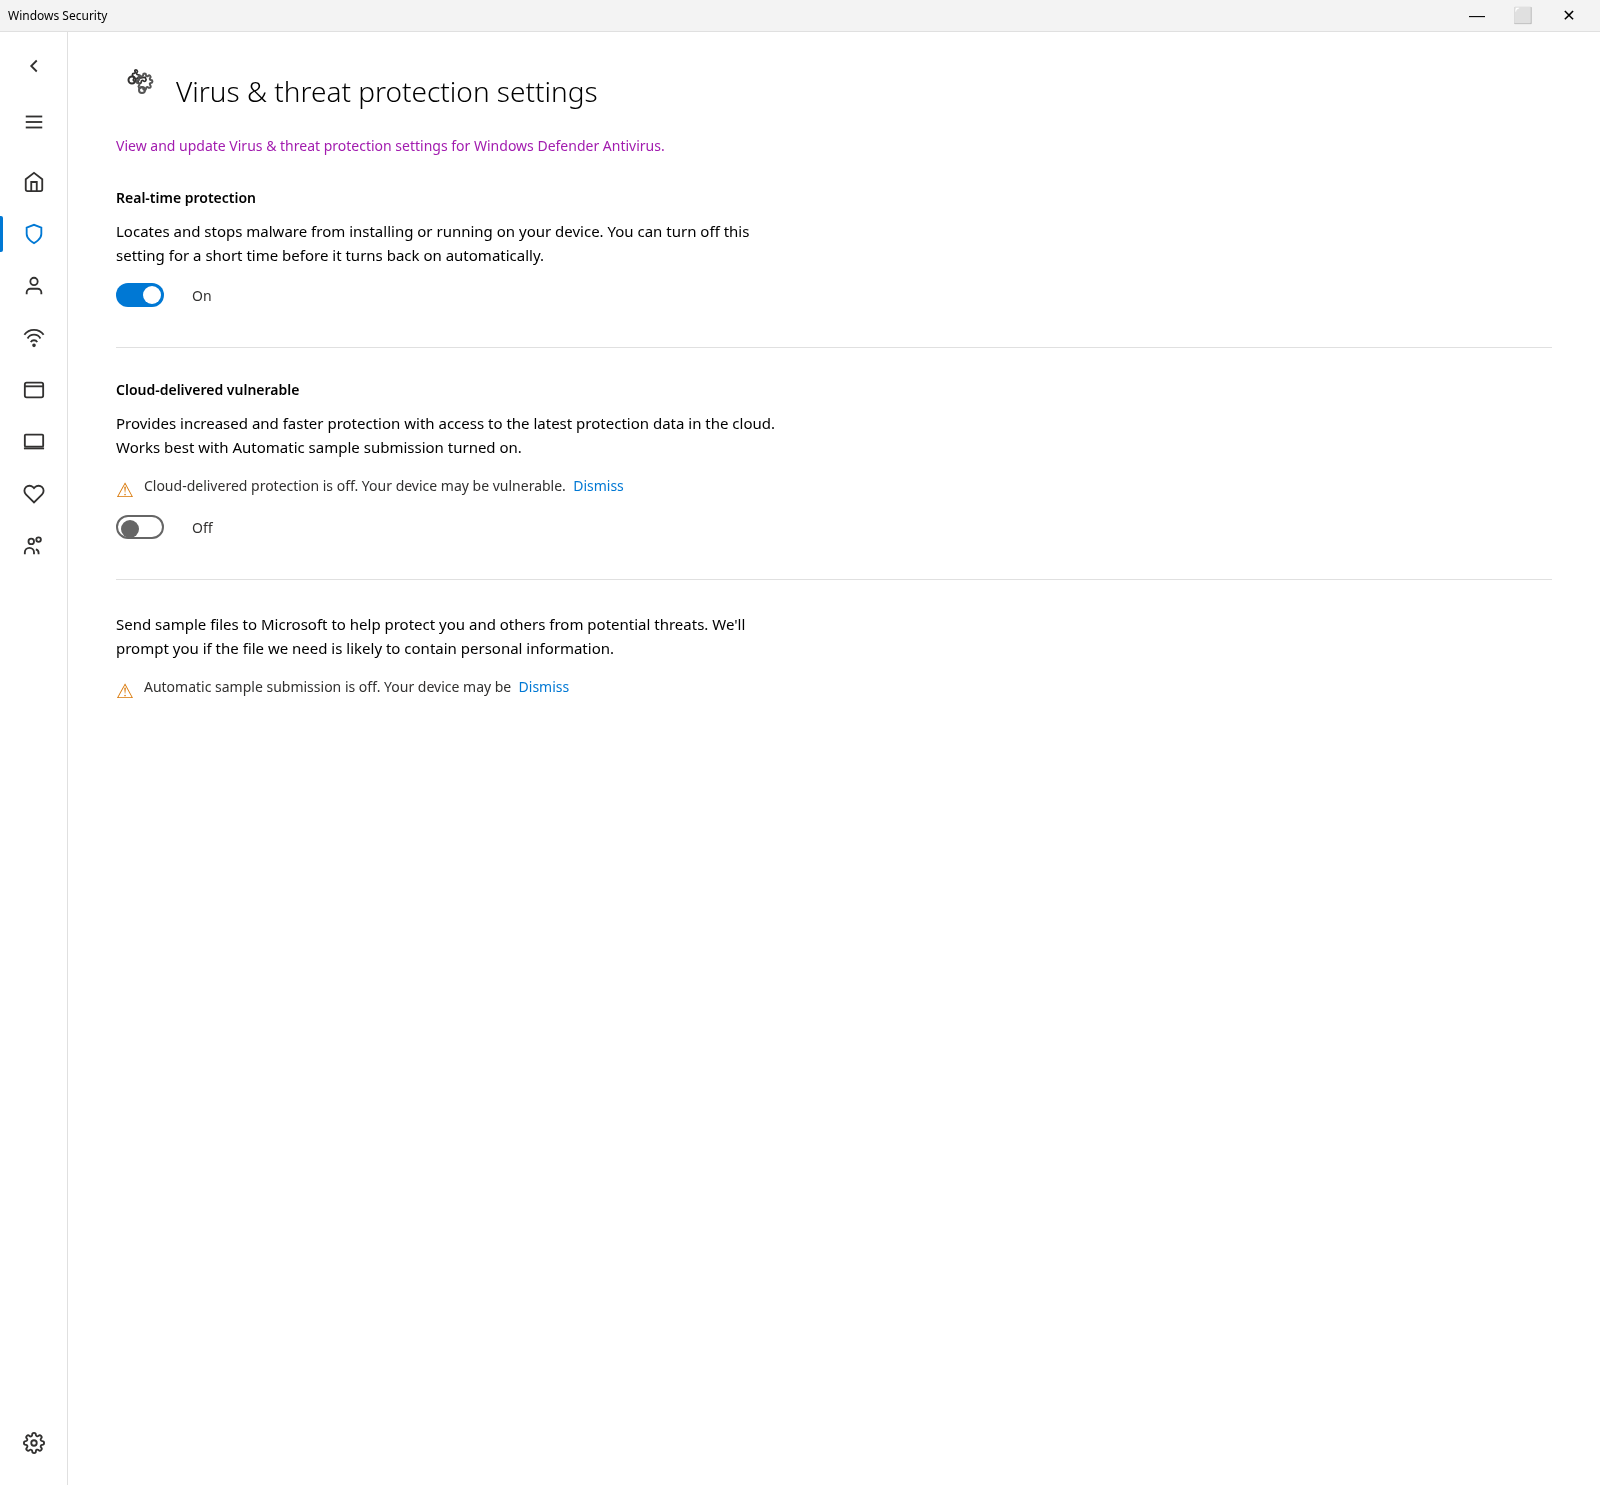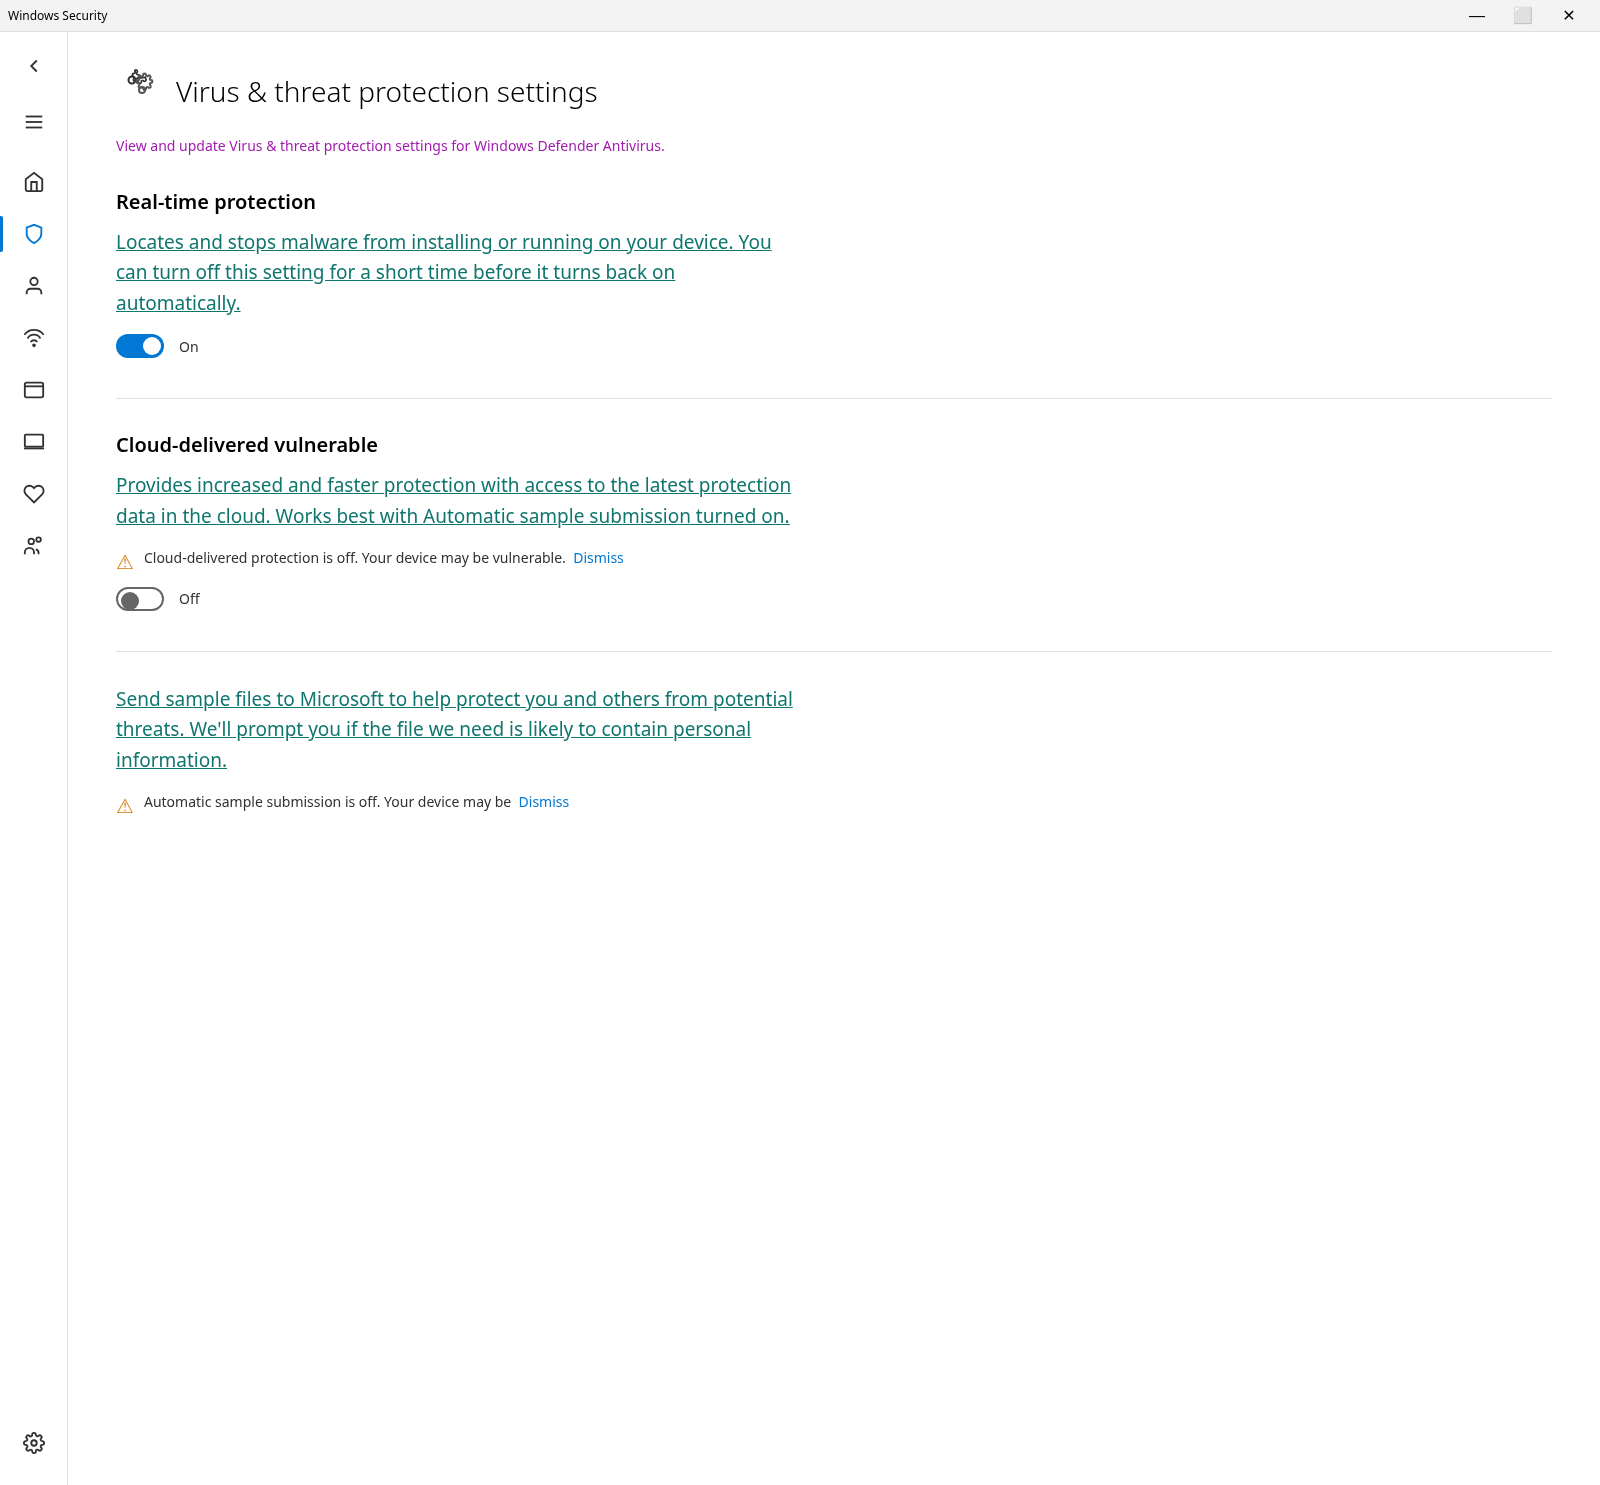--- a/index.html
+++ b/index.html
@@ -130,39 +130,38 @@
       line-height: 1.5;
       max-width: 680px;
       margin-bottom: 32px;
     }
 
     
     .section {
       margin-bottom: 40px;
     }
     .section-title {
-      font-size: 20px;
+      font-size: 14px;
       font-weight: 600;
       color: #000;
       margin-bottom: 12px;
     }
     .section-desc {
-      font-size: 19px;
-      color: #0f766e;
+      font-size: 15px;
+      color: #000000;
       line-height: 1.6;
       max-width: 680px;
       margin-bottom: 16px;
-      text-decoration: underline;
     }
 
     
     .toggle-row {
       display: flex;
       align-items: center;
-      gap: 15px;
+      gap: 28px;
       margin-top: 8px;
     }
     .toggle {
       width: 48px;
       height: 24px;
       border-radius: 12px;
       position: relative;
       cursor: pointer;
       flex-shrink: 0;
     }

